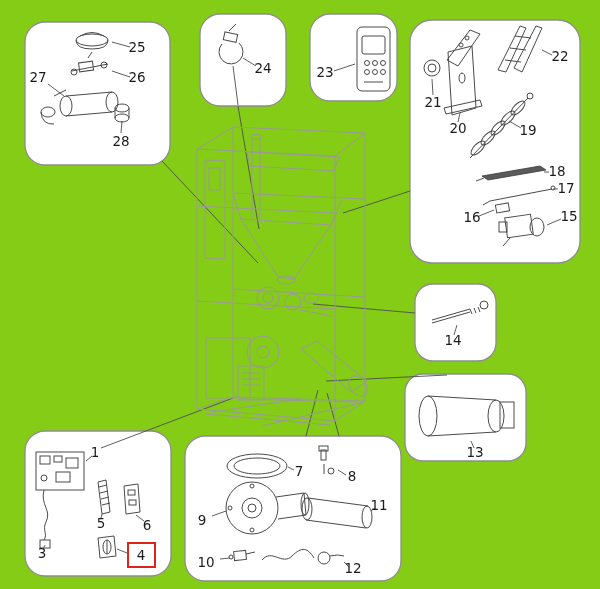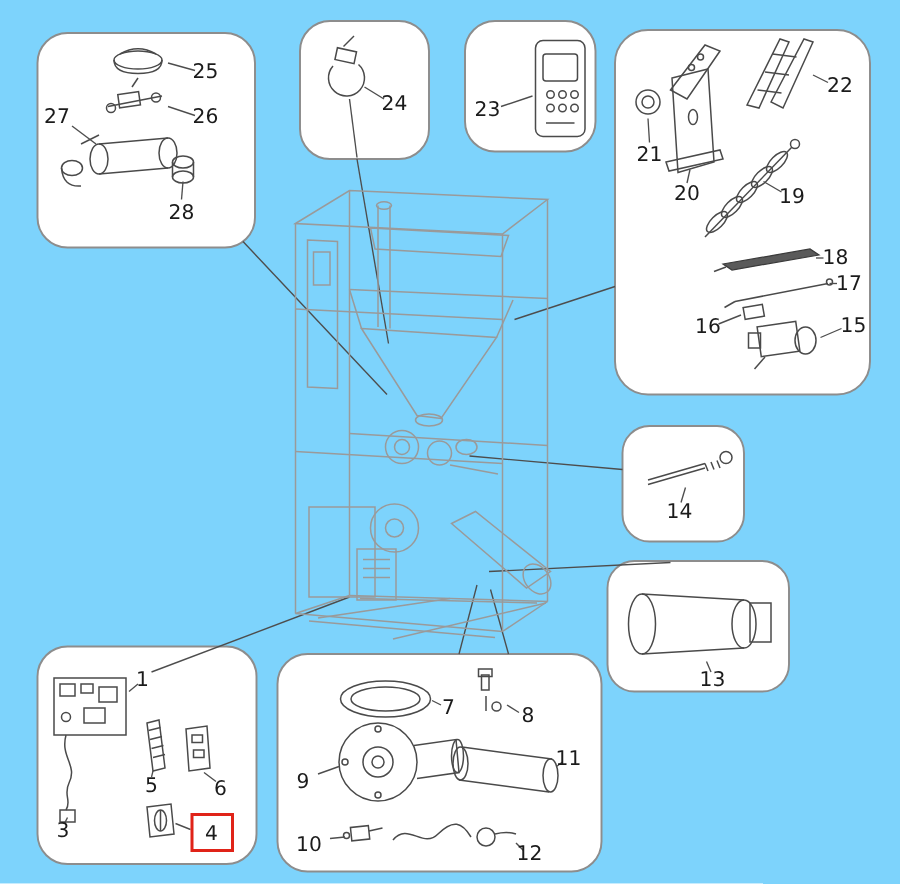--- a/index.html
+++ b/index.html
@@ -1,16 +1,16 @@
 <!DOCTYPE html>
 <html><head>
 <meta charset="utf-8">
 <style>
   html,body{margin:0;padding:0;background:#fff;}
-  .canvas{position:relative;width:600px;height:589px;background:#7dd3fc;overflow:hidden;}
+  .canvas{position:relative;width:600px;height:589px;background:#84cc16;overflow:hidden;}
   svg{display:block;}
   .box{fill:#ffffff;stroke:#8d8d8d;stroke-width:1.3;}
   .lead{stroke:#4d4d4d;stroke-width:0.9;fill:none;}
   .frame{stroke:#9a9a9a;stroke-width:1;fill:none;}
   .part{stroke:#4a4a4a;stroke-width:1;fill:none;}
   .dark{fill:#5a5a5a;stroke:#3a3a3a;stroke-width:0.8;}
   text.lbl{font-family:"DejaVu Sans",sans-serif;font-size:13.5px;fill:#1b1b1b;text-anchor:middle;}
 </style>
 </head>
 <body>

